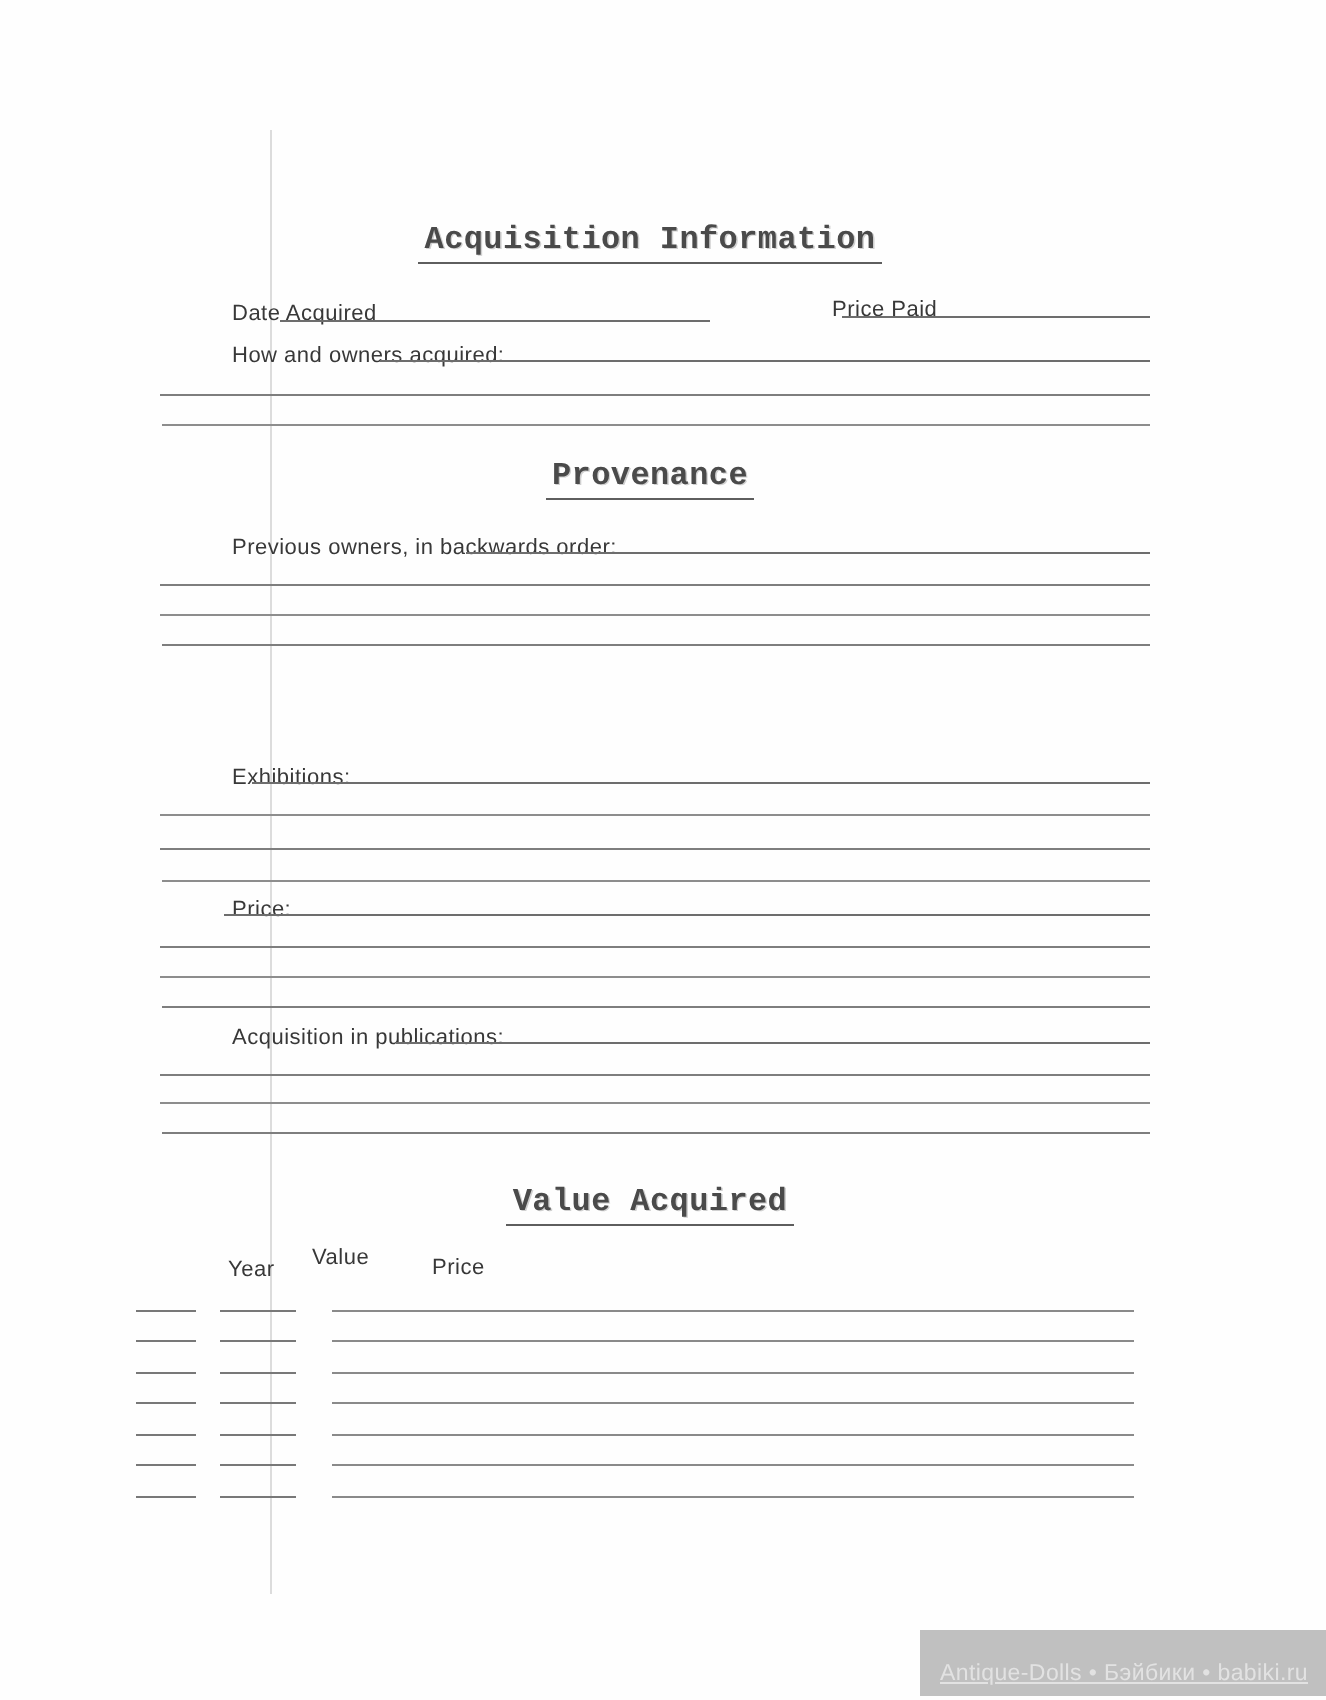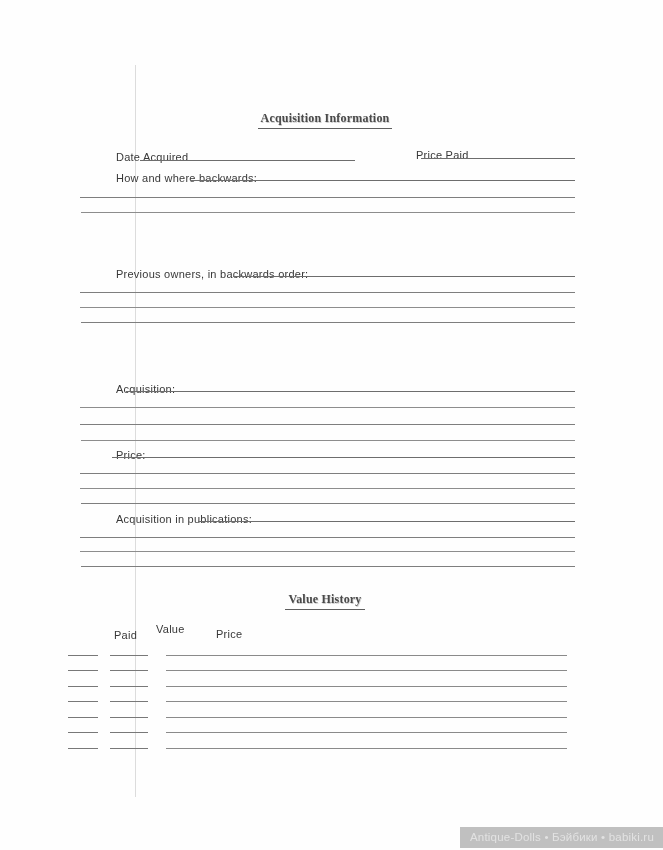--- a/index.html
+++ b/index.html
@@ -19,23 +19,23 @@
   .vline {
     position:absolute;
     left:135px; top:65px;
     width:1px; height:732px;
     background:#dcdcdc;
   }
   .section-title {
     position:absolute;
     left:75px; width:500px;
     text-align:center;
-    font-family:Liberation Serif, serif;
+    font-family:Liberation Mono, monospace;
     font-weight:700;
-    font-size:12px;
+    font-size:16px;
     color:#4a4a4a;
     letter-spacing:0.2px;
     text-shadow:0.7px 0.7px 0 rgba(170,170,170,0.55);
   }
   .section-title span {
     display:inline-block;
     padding:0 3px 2px 3px;
     border-bottom:1.5px solid #5e5e5e;
   }
   .lbl {
@@ -64,61 +64,65 @@
   .vh-row { position:relative; height:15.5px; }
   .vh-row .vl { position:absolute; bottom:0; height:1px; background:#787878; }
   .vh-row .yl  { left:68px;  width:30px; }
   .vh-row .vvl { left:110px; width:38px; }
   .vh-row .sl  { left:166px; width:401px; background:#8a8a8a; }
 
   .watermark {
     position:absolute;
     right:0; bottom:2px;
     height:21px; line-height:21px;
-    padding:0 9px 0 10px;
+    padding:12px 9px 0 10px;
     background:#c0c0c0;
     color:#e2e2e2;
     font-size:11.5px;
     letter-spacing:0.2px;
     white-space:nowrap;
+    text-decoration:underline;
   }
 </style>
 </head>
 <body>
 
 <div class="page">
 
   <div class="vline"></div>
 
   <div class="section-title" style="top:111px">
     <span>Acquisition Information</span>
   </div>
 
   <div class="lbl" style="left:72px; top:151px">Date Acquired</div>
   <div class="ln dark" style="left:140px; top:160px; width:215px"></div>
 
   <div class="lbl" style="left:372px; top:149px">Price Paid</div>
   <div class="ln dark" style="left:421px; top:158px; width:154px"></div>
 
-  <div class="lbl" style="left:72px; top:172px">How and where backwards:</div>
+  <div class="lbl" style="left:72px; top:172px">How and owners acquired:</div>
   <div class="ln dark" style="left:190px; top:180px; width:385px"></div>
 
   <div class="ln mid" style="left:80px; top:197px; width:495px"></div>
   <div class="ln" style="left:81px; top:212px; width:494px"></div>
 
+  <div class="section-title" style="top:229px">
+    <span>Provenance</span>
+  </div>
 
   <div class="lbl" style="left:72px; top:268px">Previous owners, in backwards order:</div>
   <div class="ln dark" style="left:233px; top:276px; width:342px"></div>
 
   <div class="ln mid" style="left:80px; top:292px; width:495px"></div>
   <div class="ln" style="left:80px; top:307px; width:495px"></div>
   <div class="ln mid" style="left:81px; top:322px; width:494px"></div>
 
 
-  <div class="lbl" style="left:72px; top:383px">Acquisition:</div>
+  <div class="lbl" style="left:72px; top:383px">Exhibitions:</div>
   <div class="ln dark" style="left:126px; top:391px; width:449px"></div>
 
   <div class="ln" style="left:80px; top:407px; width:495px"></div>
   <div class="ln mid" style="left:80px; top:424px; width:495px"></div>
   <div class="ln" style="left:81px; top:440px; width:494px"></div>
 
   <div class="lbl" style="left:72px; top:449px">Price:</div>
   <div class="ln dark" style="left:112px; top:457px; width:463px"></div>
 
   <div class="ln mid" style="left:80px; top:473px; width:495px"></div>
@@ -126,24 +130,24 @@
   <div class="ln mid" style="left:81px; top:503px; width:494px"></div>
 
   <div class="lbl" style="left:72px; top:513px">Acquisition in publications:</div>
   <div class="ln dark" style="left:198px; top:521px; width:377px"></div>
 
   <div class="ln mid" style="left:80px; top:537px; width:495px"></div>
   <div class="ln" style="left:80px; top:551px; width:495px"></div>
   <div class="ln mid" style="left:81px; top:566px; width:494px"></div>
 
   <div class="section-title" style="top:592px">
-    <span>Value History</span>
+    <span>Value Acquired</span>
   </div>
 
-  <div class="lbl" style="left:70px; top:629px">Paid</div>
+  <div class="lbl" style="left:70px; top:629px">Year</div>
   <div class="lbl" style="left:112px; top:623px">Value</div>
   <div class="lbl" style="left:172px; top:628px">Price</div>
 
   <div class="vh-rows">
       <div class="vh-row">
         <span class="vl yl"></span>
         <span class="vl vvl"></span>
         <span class="vl sl"></span>
       </div>
       <div class="vh-row">

